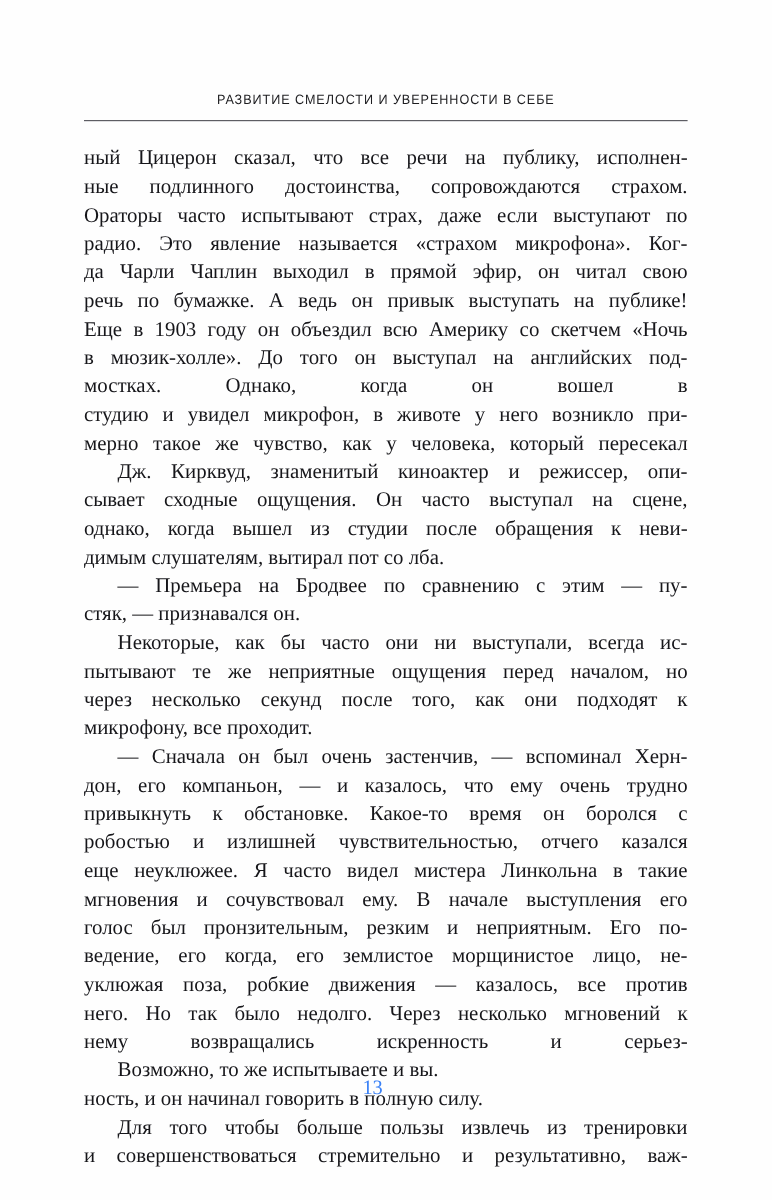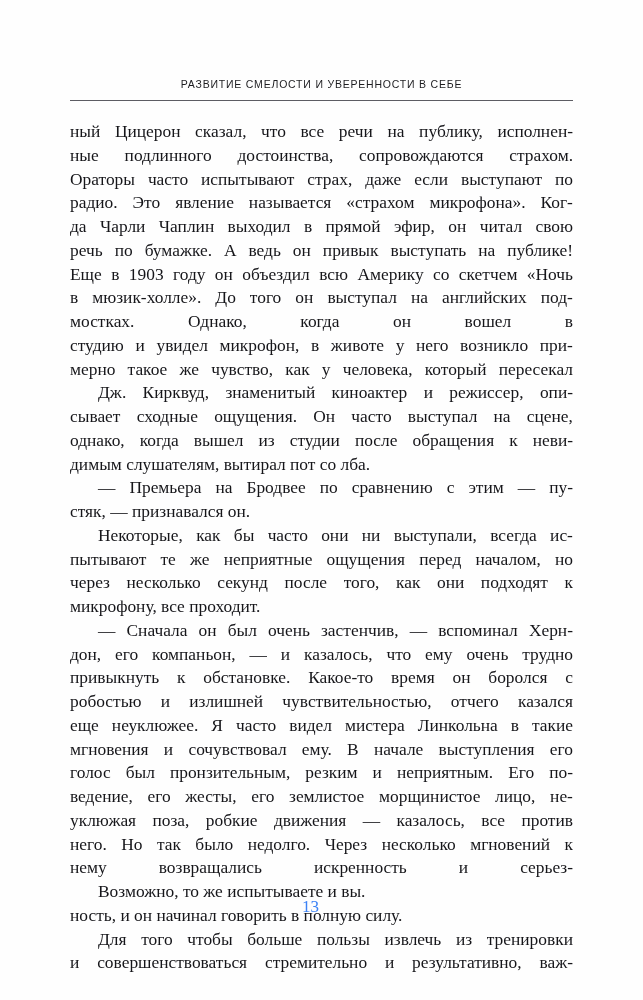--- a/index.html
+++ b/index.html
@@ -360,21 +360,21 @@
         <span>пронзительным,</span>
         <span>резким</span>
         <span>и</span>
         <span>неприятным.</span>
         <span>Его</span>
         <span>по-</span>
       </div>
       <div class="ln j">
         <span>ведение,</span>
         <span>его</span>
-        <span>жесты,</span>
+        <span>когда,</span>
         <span>его</span>
         <span>землистое</span>
         <span>морщинистое</span>
         <span>лицо,</span>
         <span>не-</span>
       </div>
       <div class="ln j">
         <span>уклюжая</span>
         <span>поза,</span>
         <span>робкие</span>

